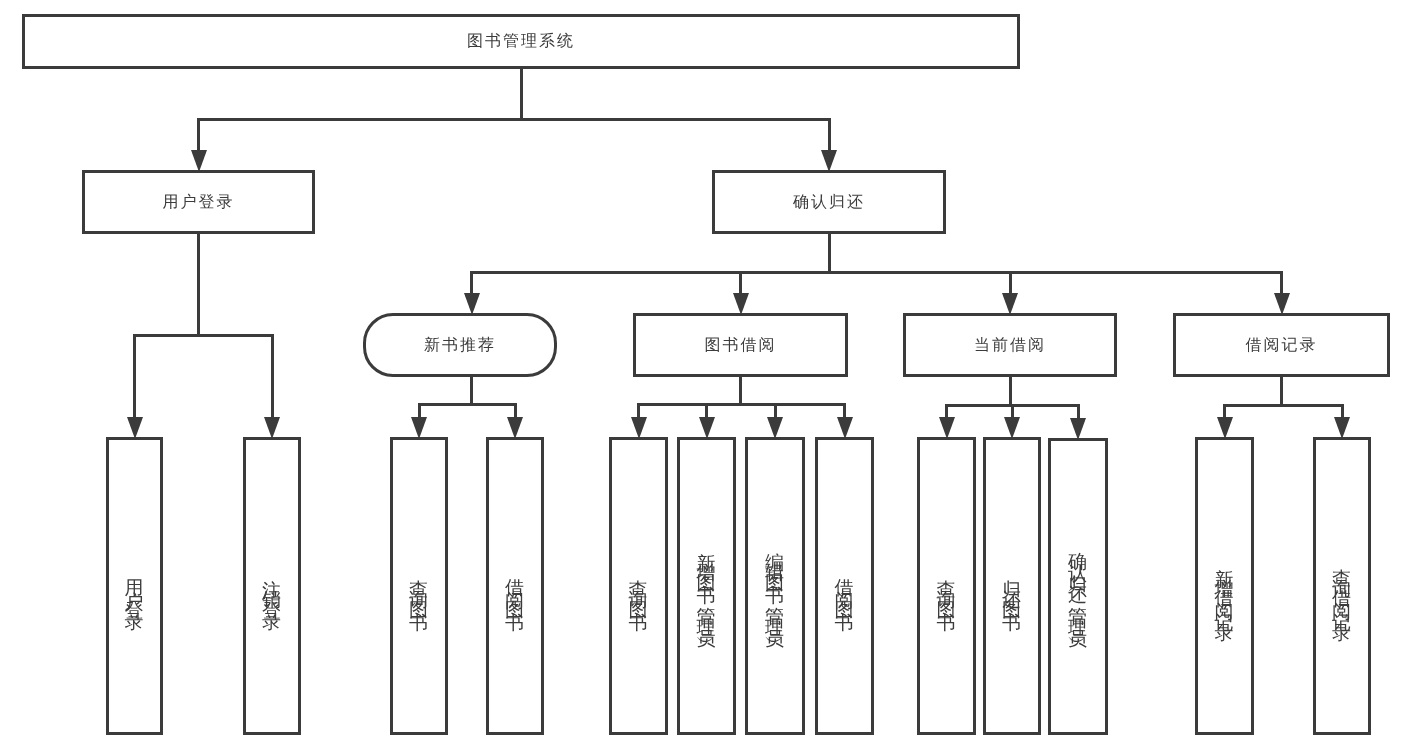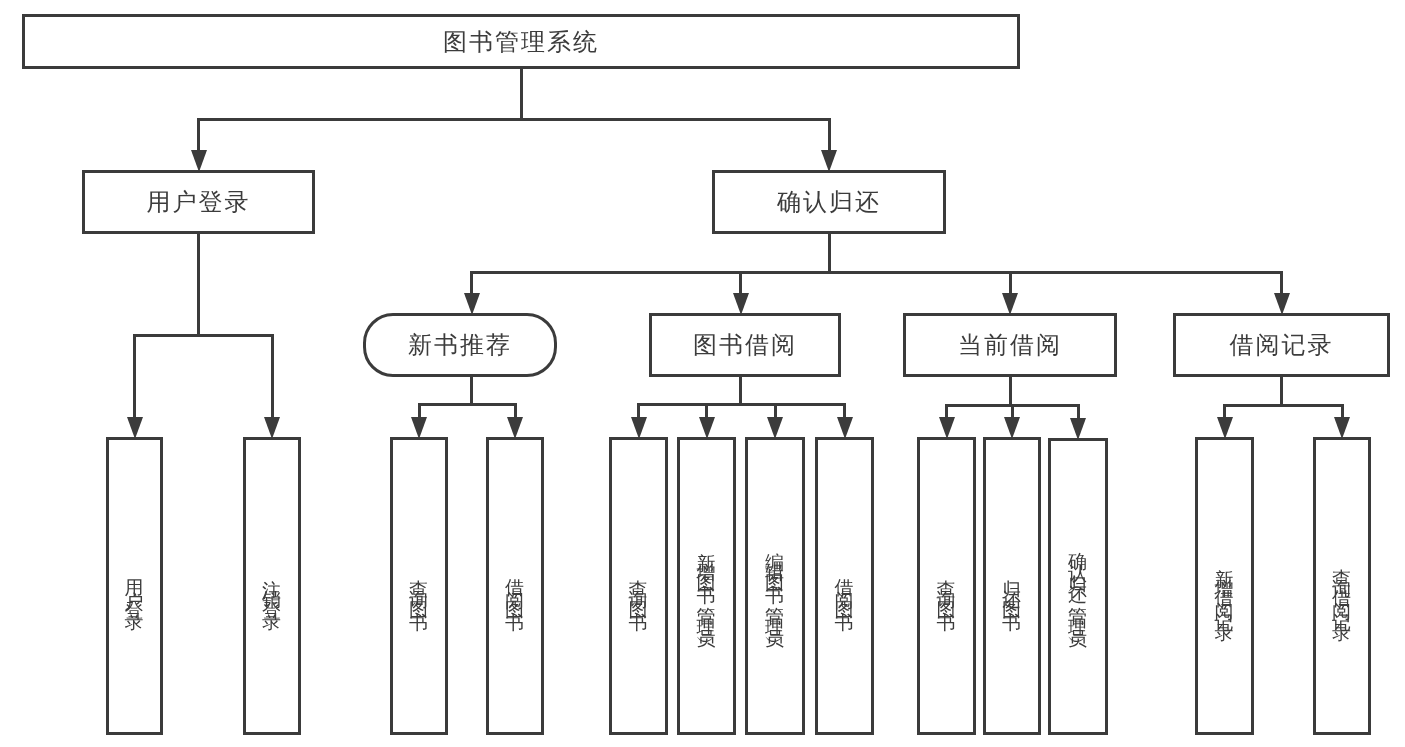--- a/index.html
+++ b/index.html
@@ -1,20 +1,20 @@
 <!DOCTYPE html>
 <html><head>
 <meta charset="utf-8">
 <style>
   html,body{margin:0;padding:0;background:#ffffff;}
   body{width:1405px;height:747px;font-family:"Liberation Sans",sans-serif;}
   #canvas{position:relative;width:1405px;height:747px;background:#ffffff;overflow:hidden;}
   .node{position:absolute;box-sizing:border-box;border:3px solid #3b3b3b;background:#ffffff;
         display:flex;align-items:center;justify-content:center;color:#3c3c3c;}
-  .node .lbl{font-size:24px;letter-spacing:2px;white-space:nowrap;}
+  .node .lbl{font-size:16px;letter-spacing:2px;white-space:nowrap;}
   .node.vertical .lbl{writing-mode:vertical-rl;text-orientation:mixed;font-size:19px;
         letter-spacing:11px;line-height:1;white-space:normal;}
   .vline,.hline{position:absolute;background:#3b3b3b;}
   .arrow{position:absolute;width:0;height:0;
         border-left:8px solid transparent;border-right:8px solid transparent;
         border-top:22px solid #3b3b3b;}
   .watermark{position:absolute;right:10px;bottom:8px;font-size:17px;letter-spacing:1px;
         color:rgba(142,142,142,0.9);white-space:nowrap;}
 </style>
 </head>
@@ -59,21 +59,21 @@
     </div>
     <div class="node vertical" style="left: 106px; top: 437px; width: 57px; height: 298px;">
       <span class="lbl">用户登录</span>
     </div>
     <div class="node" style="left: 1173px; top: 313px; width: 217px; height: 64px;">
       <span class="lbl">借阅记录</span>
     </div>
     <div class="node" style="left: 903px; top: 313px; width: 214px; height: 64px;">
       <span class="lbl">当前借阅</span>
     </div>
-    <div class="node" style="left: 633px; top: 313px; width: 192px; height: 64px; margin-left: 16px;">
+    <div class="node" style="left: 633px; top: 313px; width: 215px; height: 64px;">
       <span class="lbl">图书借阅</span>
     </div>
     <div class="node" style="left: 363px; top: 313px; width: 194px; height: 64px; border-radius: 30px;">
       <span class="lbl">新书推荐</span>
     </div>
     <div class="node" style="left: 712px; top: 170px; width: 234px; height: 64px;">
       <span class="lbl">确认归还</span>
     </div>
     <div class="node" style="left: 82px; top: 170px; width: 233px; height: 64px;">
       <span class="lbl">用户登录</span>

